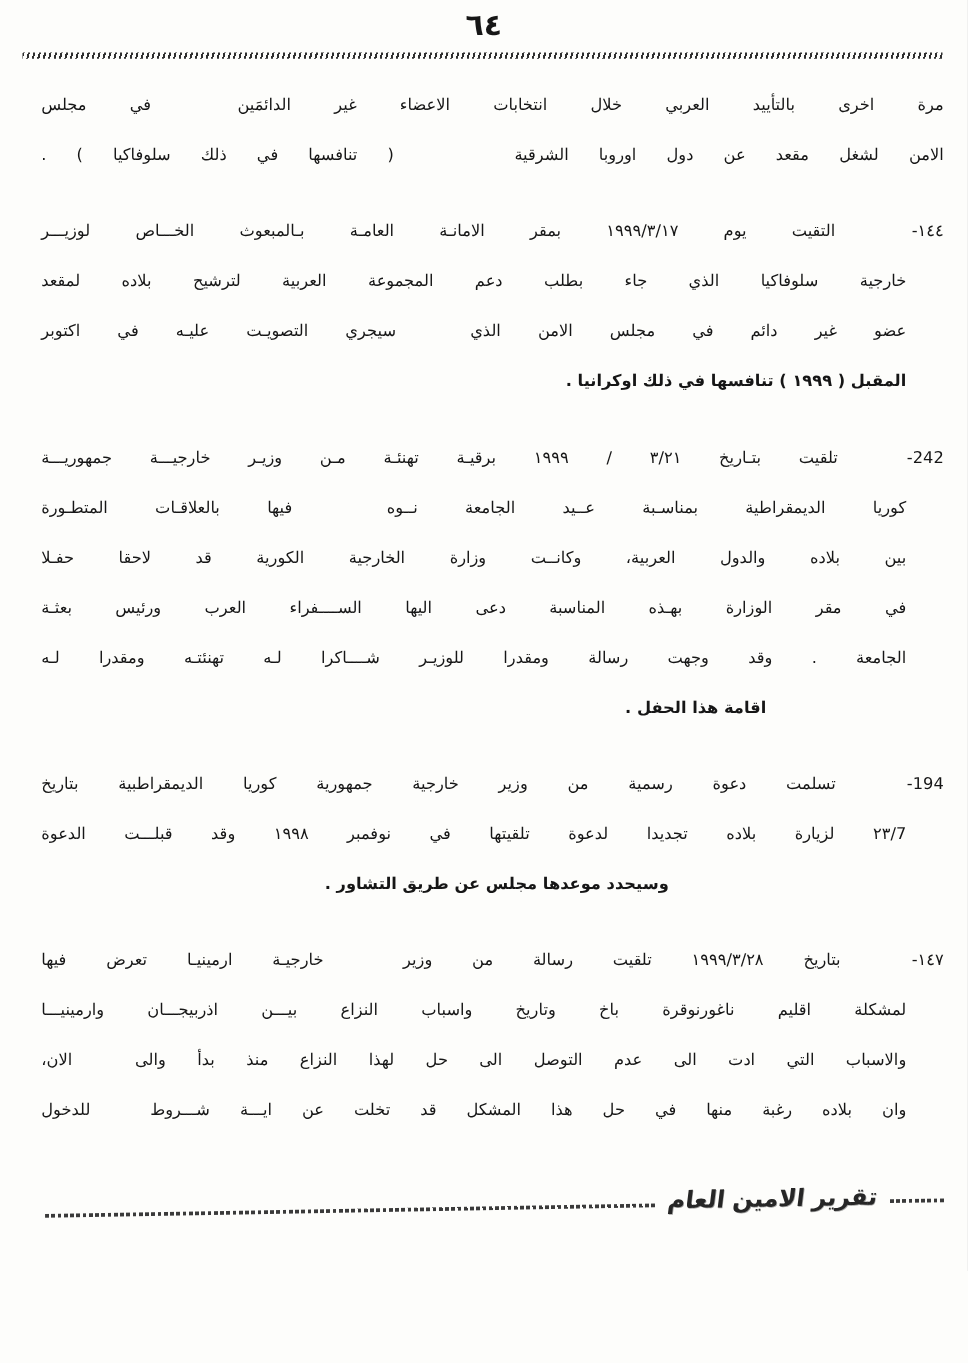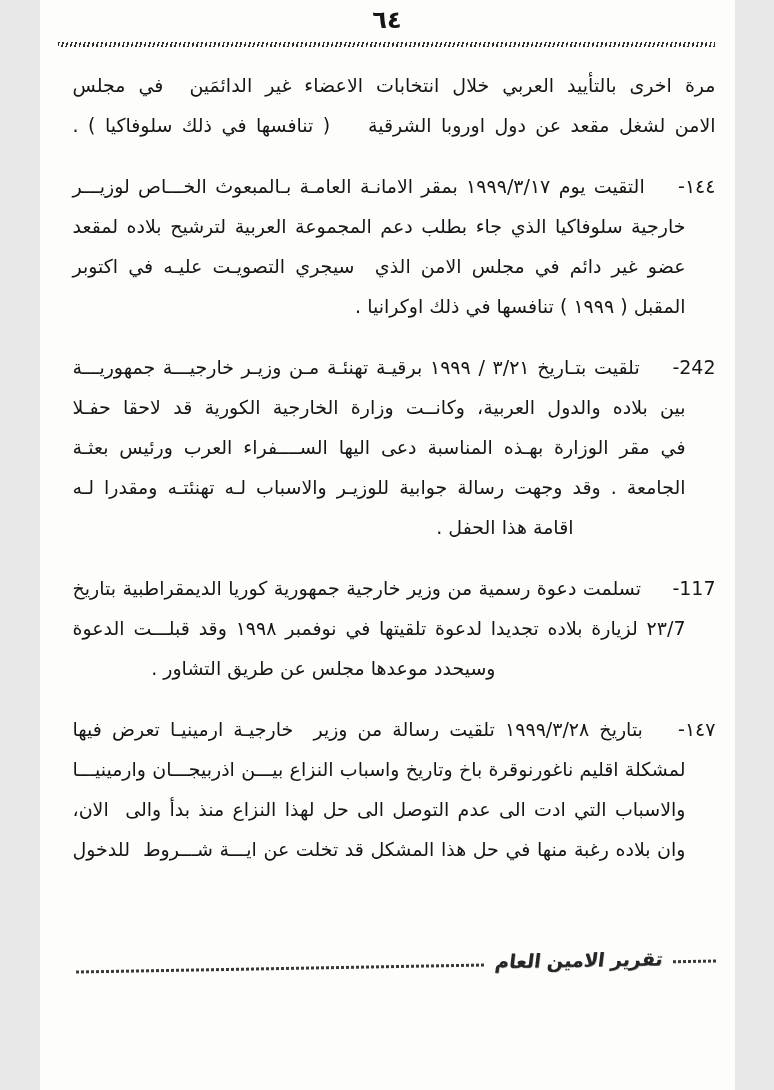--- a/index.html
+++ b/index.html
@@ -1,19 +1,19 @@
 <!DOCTYPE html>
 <html lang="ar"><head>
 <meta charset="utf-8">
 <title>٦٤</title>
 <style>
   html,body { margin:0; padding:0; background:#e8e8e8; }
   .page {
     position: relative;
-    width: 695px; height: 1090px;
+    width: 774px; height: 1090px;
     margin: 0 auto;
     background: #fdfdfb;
     font-family: "DejaVu Sans", sans-serif;
     color: #161616;
     overflow: hidden;
   }
   .page-number {
     text-align: center;
     padding-top: 6px;
     font-size: 24px;
@@ -21,34 +21,35 @@
     letter-spacing: 4px;
   }
   .separator {
     margin: 8px 20px 0 18px;
     height: 5px;
     background: repeating-linear-gradient(105deg, #2e2e2e 0 1.6px, rgba(0,0,0,0) 1.6px 4.2px);
   }
   .content {
     direction: rtl;
     padding: 18px 19px 0 33px;
-    font-size: 19px;
+    font-size: 13px;
     line-height: 40px;
   }
   .para { margin-bottom: 21px; }
   .para:last-child { margin-bottom: 0; }
   .line {
     text-align: justify;
     text-align-last: justify;
     min-height: 40px;
   }
   .line.cont { padding-right: 30px; }
   .line.short {
     text-align: center;
     text-align-last: right;
+    font-weight: bold;
   }
   .pnum { white-space: nowrap; margin-left: 25px; }
   .footer {
     position: absolute;
     top: 952px; right: 18px; left: 36px;
     display: flex;
     direction: rtl;
     align-items: center;
     gap: 10px;
     transform: rotate(-1deg);
@@ -85,27 +86,28 @@
           <div class="line">الامن لشغل مقعد عن دول اوروبا الشرقية &nbsp;&nbsp; ( تنافسها في ذلك سلوفاكيا ) .</div>
         </div>
         <div class="para">
           <div class="line"><span class="pnum">١٤٤-</span> التقيت يوم ١٩٩٩/٣/١٧ بمقر الامانـة العامـة بـالمبعوث الخـــاص لوزيـــر</div>
           <div class="line cont">خارجية سلوفاكيا الذي جاء بطلب دعم المجموعة العربية لترشيح بلاده لمقعد</div>
           <div class="line cont">عضو غير دائم في مجلس الامن الذي &nbsp;سيجري التصويـت عليـه في اكتوبر</div>
           <div class="line cont short" style="padding-right: 30px;">المقبل ( ١٩٩٩ ) تنافسها في ذلك اوكرانيا .</div>
         </div>
         <div class="para">
           <div class="line"><span class="pnum">242-</span> تلقيت بتـاريخ ٣/٢١ / ١٩٩٩ برقيـة تهنئـة مـن وزيـر خارجيـــة جمهوريـــة</div>
+          <div class="line cont">كوريا الديمقراطية بمناسـبة عــيد الجامعة نــوه &nbsp;فيها بالعلاقـات المتطـورة</div>
           <div class="line cont">بين بلاده والدول العربية، وكانــت وزارة الخارجية الكورية قد لاحقا حفـلا</div>
           <div class="line cont">في مقر الوزارة بهـذه المناسبة دعى اليها الســــفراء العرب ورئيس بعثـة</div>
-          <div class="line cont">الجامعة . وقد وجهت رسالة جوابية للوزيـر والاسباب لـه تهنئتـه ومقدرا لـه</div>
+          <div class="line cont">الجامعة . وقد وجهت رسالة ومقدرا للوزيـر شــــاكرا لـه تهنئتـه ومقدرا لـه</div>
           <div class="line cont short" style="padding-right: 142px;">اقامة هذا الحفل .</div>
         </div>
         <div class="para">
-          <div class="line"><span class="pnum">117-</span> تسلمت دعوة رسمية من وزير خارجية جمهورية كوريا الديمقراطبية بتاريخ</div>
+          <div class="line"><span class="pnum">194-</span> تسلمت دعوة رسمية من وزير خارجية جمهورية كوريا الديمقراطبية بتاريخ</div>
           <div class="line cont">7/٢٣ لزيارة بلاده تجديدا لدعوة تلقيتها في نوفمبر ١٩٩٨ وقد قبلـــت الدعوة</div>
           <div class="line cont short" style="padding-right: 220px;">وسيحدد موعدها مجلس عن طريق التشاور .</div>
         </div>
         <div class="para">
           <div class="line"><span class="pnum">١٤٧-</span> بتاريخ ١٩٩٩/٣/٢٨ تلقيت رسالة من وزير &nbsp;خارجيـة ارمينيـا تعرض فيها</div>
           <div class="line cont">لمشكلة اقليم ناغورنوقرة باخ وتاريخ واسباب النزاع بيـــن اذربيجـــان وارمينيـــا</div>
           <div class="line cont">والاسباب التي ادت الى عدم التوصل الى حل لهذا النزاع منذ بدأ والى &nbsp;الان،</div>
           <div class="line cont">وان بلاده رغبة منها في حل هذا المشكل قد تخلت عن ايـــة شـــروط &nbsp;للدخول</div>
         </div>
       </div>

